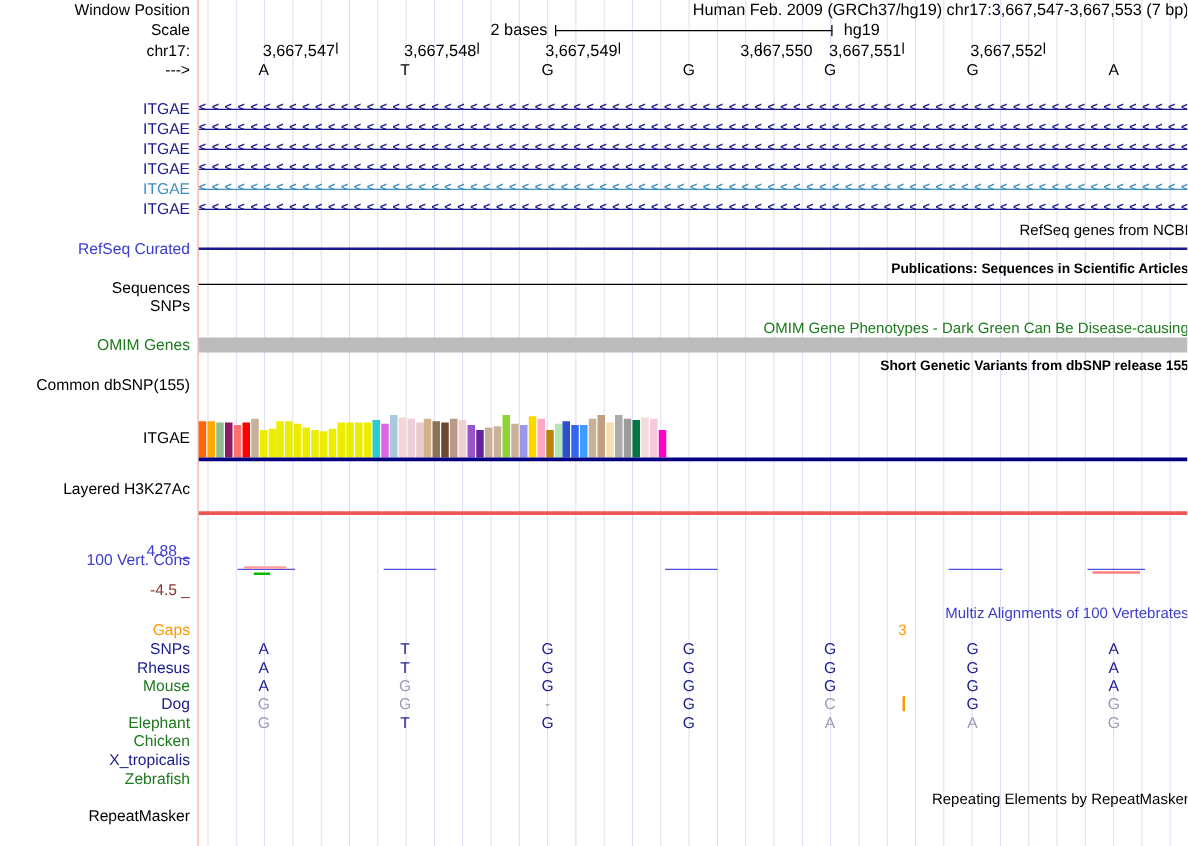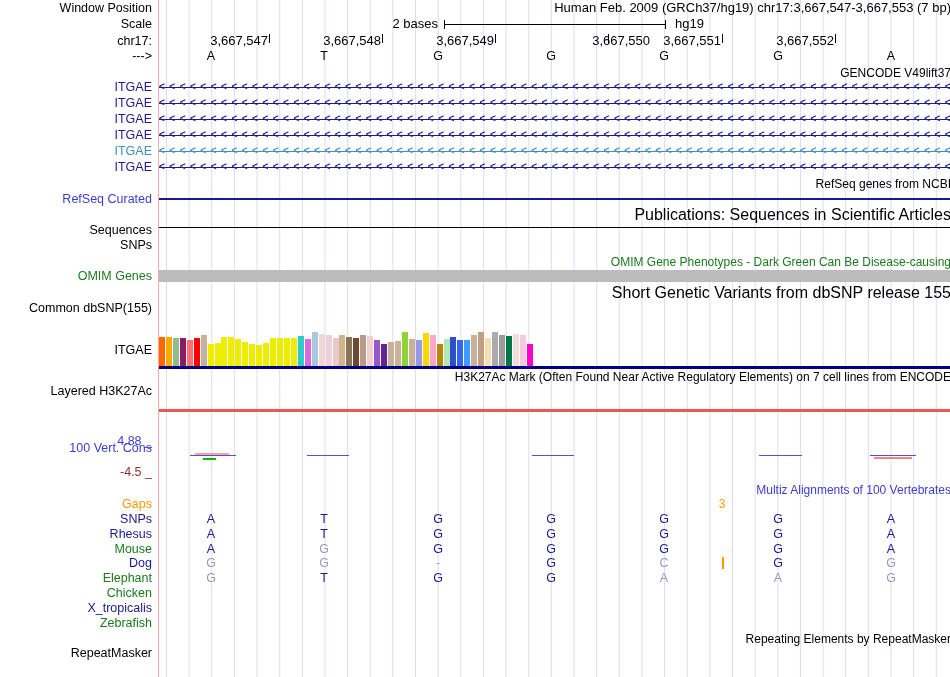--- a/index.html
+++ b/index.html
@@ -6,21 +6,21 @@
   .stage{position:relative;width:950px;height:677px;background:#fff;
          font-family:"Liberation Sans",sans-serif;overflow:hidden;color:#000;}
   
   .lbl{position:absolute;right:798px;height:14px;line-height:14px;font-size:12.5px;white-space:nowrap;}
   
   .track{position:absolute;left:158px;top:0;width:792px;height:677px;
          border-left:1px solid #f7a9a9;
          background-image:linear-gradient(to right,#dcdcf2 1px,transparent 1px);
          background-size:22.65px 100%;background-position:7px 0;}
   .tt{position:absolute;left:0;width:100%;text-align:right;font-size:12px;height:14px;line-height:14px;white-space:nowrap;}
-  .tt.small{font-size:16px;}
+  .tt.small{font-size:11px;font-weight:bold;}
   .hline{position:absolute;left:0;width:100%;}.blue{color:#3c3cd0}.green{color:#1b7a1b}
   .orange{color:#ff9900}.maroon{color:#8b3333}
   .coordnum{position:absolute;font-size:13px;height:14px;line-height:14px;transform:translateX(-100%);white-space:nowrap;}
   .tick{position:absolute;width:1px;height:9px;background:#000;}
   .mz{position:absolute;width:16px;text-align:center;font-size:12.5px;height:14px;line-height:14px;transform:translateX(-50%);}
   .generow{position:absolute;left:0;width:100%;height:14px;overflow:hidden;white-space:nowrap;
            font-size:10px;letter-spacing:4.5px;line-height:14px;font-weight:bold;}
   .shaft{position:absolute;top:7px;left:0;width:100%;height:1px;}
   .chev{position:absolute;top:0;left:0;}
   .gtex{position:absolute;left:0;top:332px;width:100%;height:34px;}
@@ -96,21 +96,20 @@
     <div id="base-row">
         <div class="mz" style="left: 52px; top: 49px; font-size: 12.5px;">A</div>
         <div class="mz" style="left: 165px; top: 49px; font-size: 12.5px;">T</div>
         <div class="mz" style="left: 279px; top: 49px; font-size: 12.5px;">G</div>
         <div class="mz" style="left: 392px; top: 49px; font-size: 12.5px;">G</div>
         <div class="mz" style="left: 505px; top: 49px; font-size: 12.5px;">G</div>
         <div class="mz" style="left: 619px; top: 49px; font-size: 12.5px;">G</div>
         <div class="mz" style="left: 732px; top: 49px; font-size: 12.5px;">A</div>
       </div>
 
-    <div class="tt" style="top:66px">GENCODE V49lift37</div>
     <div id="gene-rows">
         <div class="generow" style="top: 80px; color: rgb(26, 26, 140);">
           <div class="shaft" style="background: rgb(26, 26, 140);"></div>
           <div class="chev">&lt;&lt;&lt;&lt;&lt;&lt;&lt;&lt;&lt;&lt;&lt;&lt;&lt;&lt;&lt;&lt;&lt;&lt;&lt;&lt;&lt;&lt;&lt;&lt;&lt;&lt;&lt;&lt;&lt;&lt;&lt;&lt;&lt;&lt;&lt;&lt;&lt;&lt;&lt;&lt;&lt;&lt;&lt;&lt;&lt;&lt;&lt;&lt;&lt;&lt;&lt;&lt;&lt;&lt;&lt;&lt;&lt;&lt;&lt;&lt;&lt;&lt;&lt;&lt;&lt;&lt;&lt;&lt;&lt;&lt;&lt;&lt;&lt;&lt;&lt;&lt;&lt;&lt;&lt;&lt;&lt;&lt;&lt;&lt;&lt;&lt;&lt;&lt;&lt;&lt;&lt;&lt;&lt;&lt;&lt;&lt;&lt;&lt;&lt;&lt;&lt;&lt;&lt;&lt;&lt;&lt;&lt;&lt;&lt;&lt;&lt;&lt;&lt;&lt;&lt;&lt;&lt;&lt;&lt;&lt;&lt;&lt;&lt;&lt;&lt;&lt;&lt;&lt;&lt;&lt;</div>
         </div>
         <div class="generow" style="top: 96px; color: rgb(26, 26, 140);">
           <div class="shaft" style="background: rgb(26, 26, 140);"></div>
           <div class="chev">&lt;&lt;&lt;&lt;&lt;&lt;&lt;&lt;&lt;&lt;&lt;&lt;&lt;&lt;&lt;&lt;&lt;&lt;&lt;&lt;&lt;&lt;&lt;&lt;&lt;&lt;&lt;&lt;&lt;&lt;&lt;&lt;&lt;&lt;&lt;&lt;&lt;&lt;&lt;&lt;&lt;&lt;&lt;&lt;&lt;&lt;&lt;&lt;&lt;&lt;&lt;&lt;&lt;&lt;&lt;&lt;&lt;&lt;&lt;&lt;&lt;&lt;&lt;&lt;&lt;&lt;&lt;&lt;&lt;&lt;&lt;&lt;&lt;&lt;&lt;&lt;&lt;&lt;&lt;&lt;&lt;&lt;&lt;&lt;&lt;&lt;&lt;&lt;&lt;&lt;&lt;&lt;&lt;&lt;&lt;&lt;&lt;&lt;&lt;&lt;&lt;&lt;&lt;&lt;&lt;&lt;&lt;&lt;&lt;&lt;&lt;&lt;&lt;&lt;&lt;&lt;&lt;&lt;&lt;&lt;&lt;&lt;&lt;&lt;&lt;&lt;&lt;&lt;&lt;&lt;</div>
         </div>
         <div class="generow" style="top: 112px; color: rgb(26, 26, 140);">
@@ -193,21 +192,20 @@
         <div class="bar" style="left: 326px; height: 28px; background: rgb(245, 222, 179);"></div>
         <div class="bar" style="left: 333px; height: 34px; background: rgb(171, 171, 171);"></div>
         <div class="bar" style="left: 340px; height: 31px; background: rgb(156, 156, 156);"></div>
         <div class="bar" style="left: 347px; height: 30px; background: rgb(0, 119, 68);"></div>
         <div class="bar" style="left: 354px; height: 32px; background: rgb(242, 220, 220);"></div>
         <div class="bar" style="left: 361px; height: 31px; background: rgb(246, 202, 219);"></div>
         <div class="bar" style="left: 368px; height: 22px; background: rgb(255, 0, 204);"></div>
       </div>
     <div class="hline" id="gtex-base" style="top: 366px; height: 3px; background: rgb(0, 0, 128);"></div>
 
-    <div class="tt" style="top:370px">H3K27Ac Mark (Often Found Near Active Regulatory Elements) on 7 cell lines from ENCODE</div>
     <div class="hline" id="h3k27-line" style="top: 409px; height: 3px; background: rgb(238, 85, 85);"></div>
 
     <div class="pmarks" id="phylop-marks">
         <div class="pm" style="left: 31px; top: 3px; width: 46px; height: 1px; background: rgb(80, 80, 221);"></div>
         <div class="pm" style="left: 36px; top: 1px; width: 34px; height: 2px; background: rgb(255, 160, 160);"></div>
         <div class="pm" style="left: 44px; top: 6px; width: 13px; height: 2px; background: rgb(0, 187, 0);"></div>
         <div class="pm" style="left: 148px; top: 3px; width: 42px; height: 1px; background: rgb(80, 80, 221);"></div>
         <div class="pm" style="left: 373px; top: 3px; width: 42px; height: 1px; background: rgb(80, 80, 221);"></div>
         <div class="pm" style="left: 600px; top: 3px; width: 43px; height: 1px; background: rgb(80, 80, 221);"></div>
         <div class="pm" style="left: 711px; top: 3px; width: 46px; height: 1px; background: rgb(80, 80, 221);"></div>

